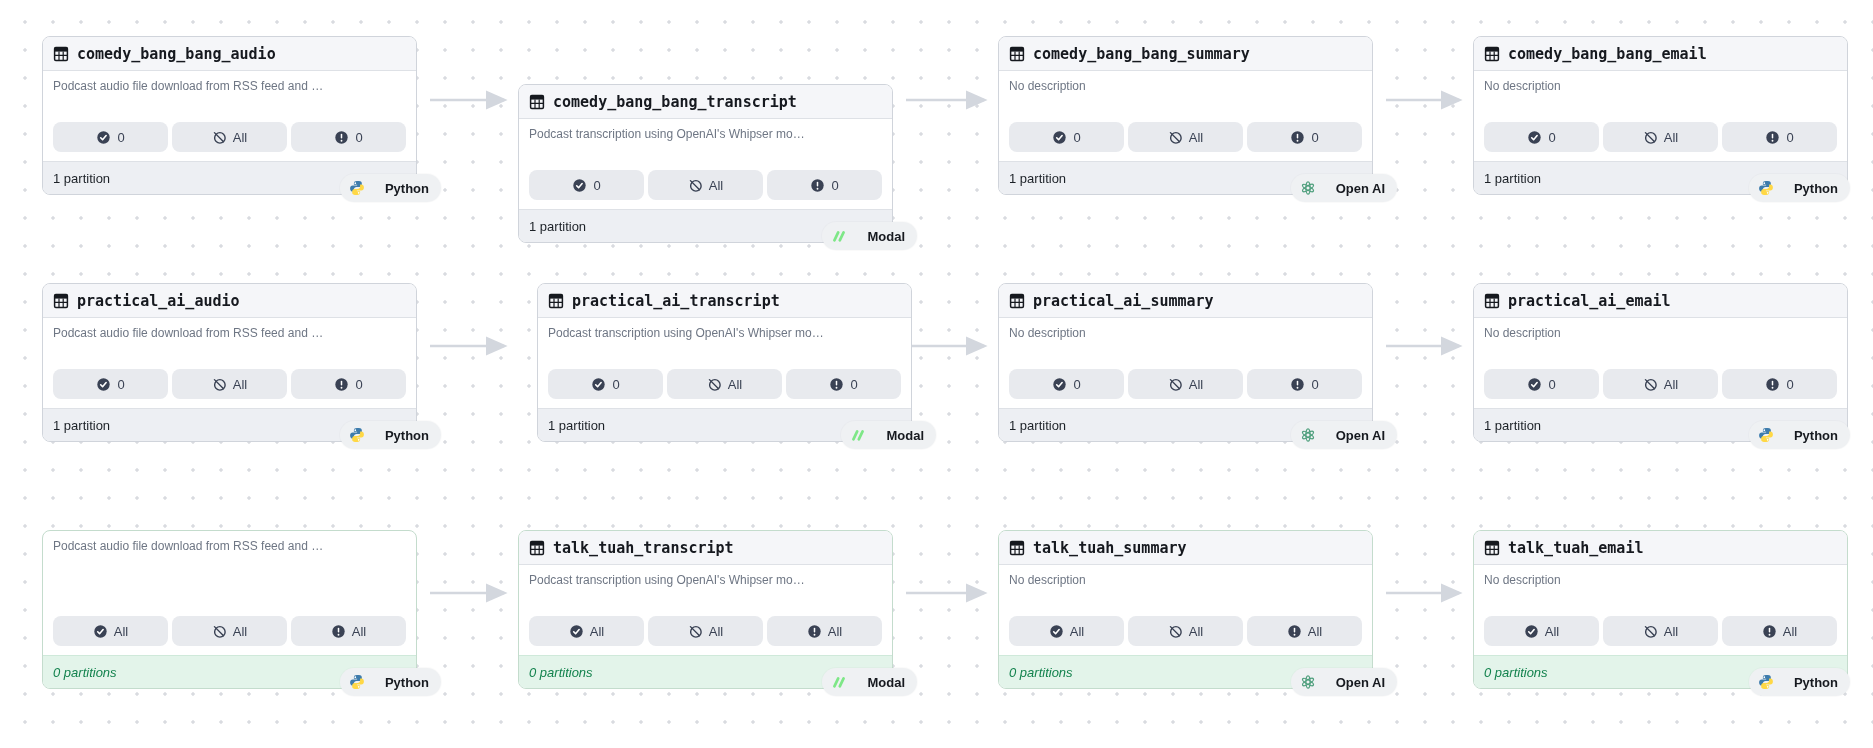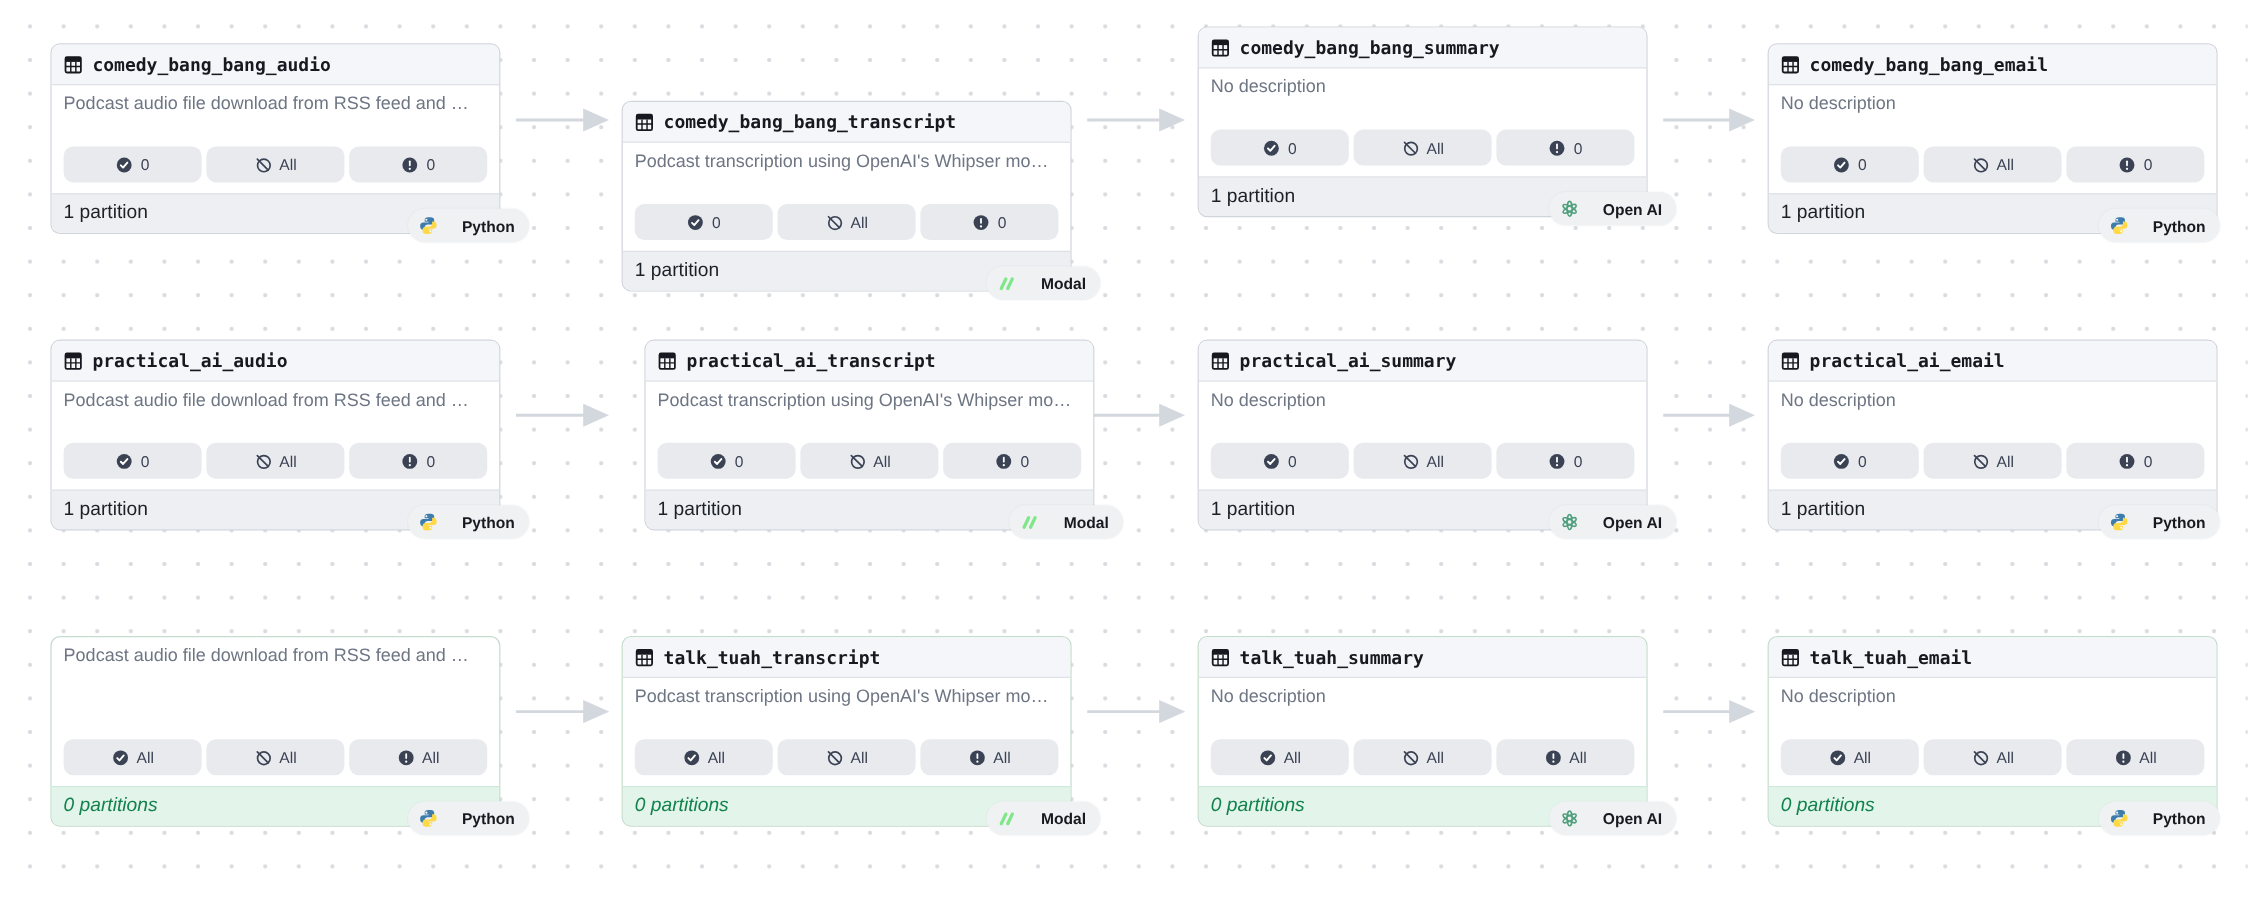--- a/index.html
+++ b/index.html
@@ -22,32 +22,32 @@
   .card-header{
     height:33px;flex:0 0 33px;display:flex;align-items:center;gap:8px;
     padding:0 10px;background:#f5f6f9;border-bottom:1px solid #dee1e6;
   }
   .asset-name{
     font-family:"DejaVu Sans Mono", monospace;font-weight:600;
     font-size:15px;color:#16191f;white-space:nowrap;overflow:hidden;text-overflow:ellipsis;
   }
   .card-body{flex:1;padding:7px 10px 9px;display:flex;flex-direction:column;justify-content:space-between;}
   .asset-desc{
-    font-size:15px;color:#6e7684;line-height:17px;
+    font-size:12px;color:#6e7684;line-height:17px;
     white-space:nowrap;overflow:hidden;text-overflow:ellipsis;
   }
   .badge-row{display:flex;gap:4px;}
   .badge-pill{
     flex:1;height:30px;background:#e8eaee;border-radius:8px;border:none;
     display:flex;align-items:center;justify-content:center;gap:6px;
     font-family:"Liberation Sans", sans-serif;font-size:13px;color:#3a4254;cursor:pointer;padding:0;
   }
   .card-footer{
     height:32px;flex:0 0 32px;display:flex;align-items:center;padding:0 10px;
-    background:#edeff3;border-top:1px solid #dee1e6;font-size:16px;color:#1c2127;
+    background:#edeff3;border-top:1px solid #dee1e6;font-size:13px;color:#1c2127;
   }
   .card-wrap.fresh .card-footer{background:#e3f4ea;border-top-color:#cfe9da;color:#12824d;font-style:italic;}
   .card-wrap.fresh .asset-card{border-color:#c4dccd;}
   .kind-pill{
     position:absolute;top:138px;right:-24px;height:28px;
     background:#eff1f3;border-radius:14px;box-shadow:0 0 0 1px rgba(0,0,0,0.02);
     display:flex;align-items:center;gap:20px;padding:0 12px 0 9px;cursor:pointer;
   }
   .col-3 .kind-pill{right:-2px;}
   .kind-label{font-size:13px;font-weight:700;color:#16191f;white-space:nowrap;}
@@ -195,21 +195,21 @@
       <span class="icon">
         <svg width="16" height="16" viewBox="0 0 16 16">
           <path d="M3.4 12.4 L7.2 4.4" stroke="#7ee787" stroke-width="2.7" stroke-linecap="round" fill="none"></path>
           <path d="M8.8 12.4 L12.6 4.4" stroke="#7ee787" stroke-width="2.7" stroke-linecap="round" fill="none"></path>
         </svg>
       </span>
 
       <span class="kind-label">Modal</span>
     </div>
   </div>
-    <div class="card-wrap col-2" style="left: 998px; top: 22px;">
+    <div class="card-wrap col-2" style="left: 998px; top: 36px;">
     <div class="asset-card">
       <div class="card-header">
         <span class="icon">
           <svg width="16" height="16" viewBox="0 0 16 16">
             <rect x="1.6" y="1.6" width="12.8" height="12.8" rx="1.2" fill="none" stroke="#16191f" stroke-width="1.5"></rect>
             <rect x="1.6" y="1.6" width="12.8" height="4" fill="#16191f"></rect>
             <line x1="1.6" y1="9.4" x2="14.4" y2="9.4" stroke="#16191f" stroke-width="1.2"></line>
             <line x1="6" y1="5.6" x2="6" y2="14.4" stroke="#16191f" stroke-width="1.2"></line>
             <line x1="10.2" y1="5.6" x2="10.2" y2="14.4" stroke="#16191f" stroke-width="1.2"></line>
           </svg>

